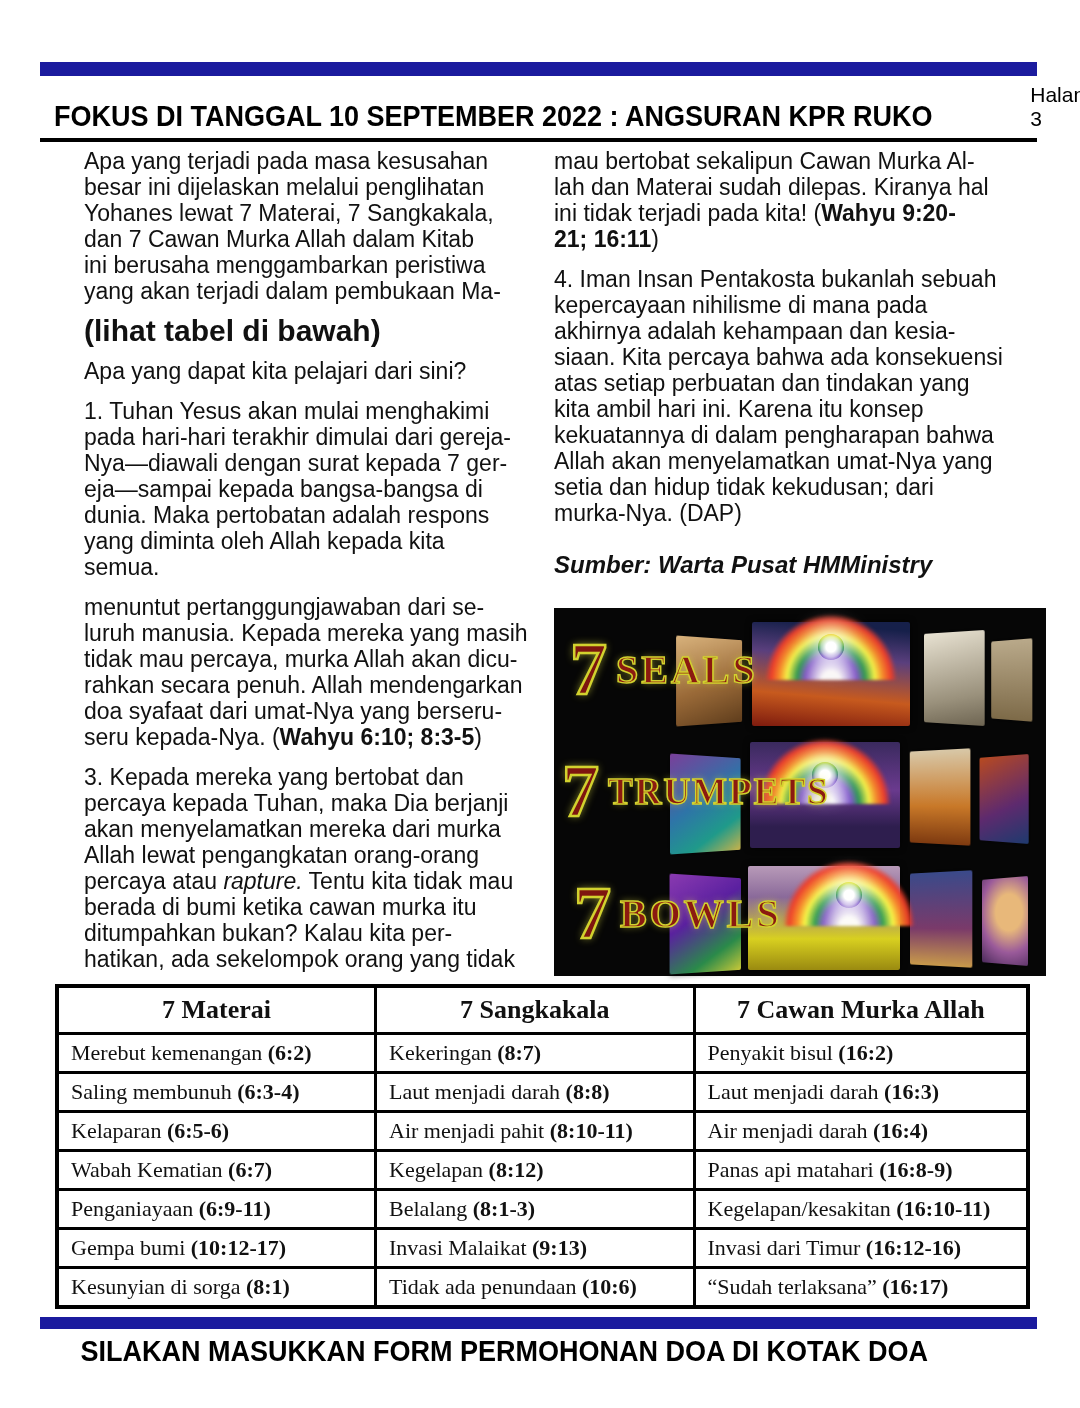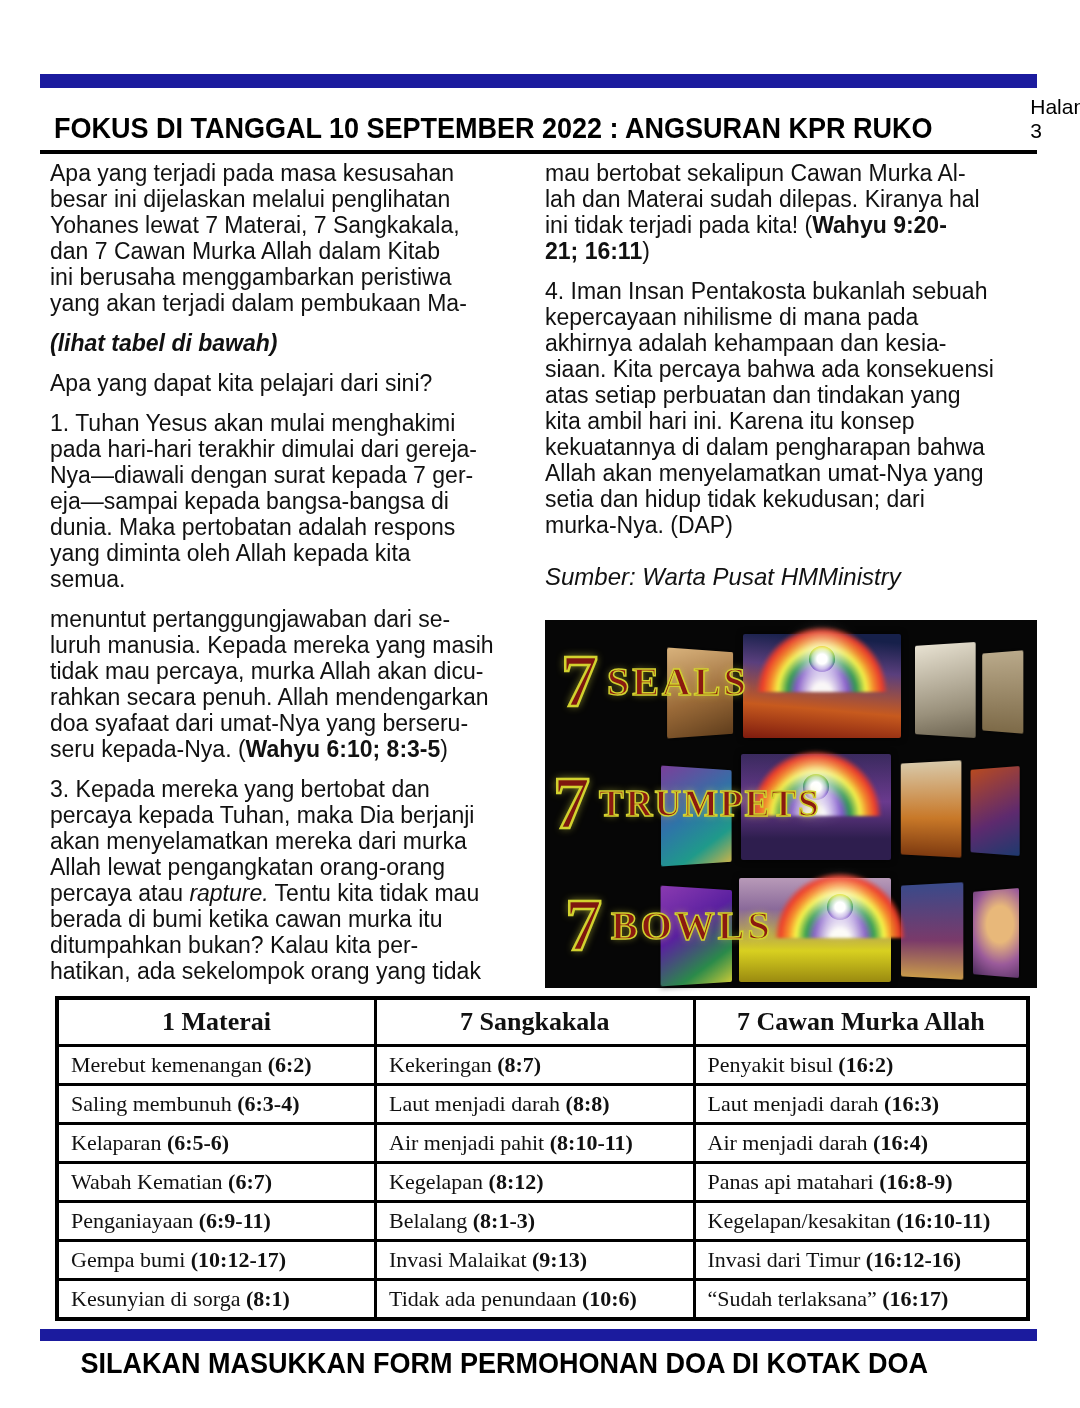--- a/index.html
+++ b/index.html
@@ -1,35 +1,35 @@
 <!DOCTYPE html>
 <html><head>
 <meta charset="utf-8">
 <style>
   html,body{margin:0;padding:0;background:#e8e8e8;}
   .page{width:1080px;height:1408px;background:#ffffff;position:relative;overflow:hidden;
         font-family:"Liberation Sans",sans-serif;color:#111;}
   
-  .header{padding:62px 43px 0 40px;margin-top:12px;}
+  .header{padding:62px 43px 0 40px;}
   .top-bar{height:14px;background:#1b1b9e;}
   .header-row{display:flex;align-items:flex-end;justify-content:space-between;padding:7px 2px 3px 14px;}
   .title{font-weight:bold;font-size:30px;letter-spacing:0px;white-space:nowrap;
          transform:scaleX(.9);transform-origin:left bottom;color:#000;}
   .page-num{font-size:21px;color:#000;padding-bottom:2px;}
   .rule{height:4px;background:#000;margin-top:2px;}
   
-  .columns{display:flex;gap:25px;padding:6px 0 0 50px;}
+  .columns{display:flex;padding:6px 0 0 50px;justify-content:center;}
   .col-left{width:470px;}
   .col-right{width:492px;}
   .para .ln{white-space:nowrap;line-height:26px;font-size:23px;}
   .para{margin-top:0;}
   .para + .para, .note, .question, .para.spaced{margin-top:14px;}
-  .note{font-weight:bold;font-style:italic;font-size:23px;line-height:26px;}
+  .note{font-weight:bold;font-size:30px;line-height:26px;}
   .question{font-size:23px;line-height:26px;white-space:nowrap;}
-  .source{margin-top:26px;font-weight:normal;font-style:italic;font-size:24px;line-height:26px;}
+  .source{margin-top:26px;font-weight:bold;font-style:italic;font-size:24px;line-height:26px;}
   
   .banner{margin-top:30px;width:492px;height:368px;background:#060606;position:relative;}
   .banner-row{position:relative;height:122px;display:flex;align-items:center;}
   .blabel{position:relative;z-index:2;display:flex;align-items:center;gap:9px;
           font-family:"Liberation Serif",serif;font-weight:bold;}
   .row-seals .blabel{padding-left:16px;}
   .row-trumpets .blabel{padding-left:8px;}
   .row-bowls .blabel{padding-left:20px;}
   .bnum{font-size:74px;line-height:74px;color:#7e150f;
         -webkit-text-stroke:2.5px #d2d22e;text-shadow:0 0 8px rgba(214,214,60,.75);}
@@ -201,21 +201,21 @@
   </div>
 
   <table class="rev">
     <colgroup>
         <col style="width:320px">
         <col style="width:320px">
         <col style="width:335px">
       </colgroup>
     <thead>
       <tr>
-        <th>1 Materai</th>
+        <th>7 Materai</th>
         <th>7 Sangkakala</th>
         <th>7 Cawan Murka Allah</th>
       </tr>
     </thead>
     <tbody>
       <tr>
         <td>Merebut kemenangan <b>(6:2)</b></td>
         <td>Kekeringan <b>(8:7)</b></td>
         <td>Penyakit bisul <b>(16:2)</b></td>
       </tr>

